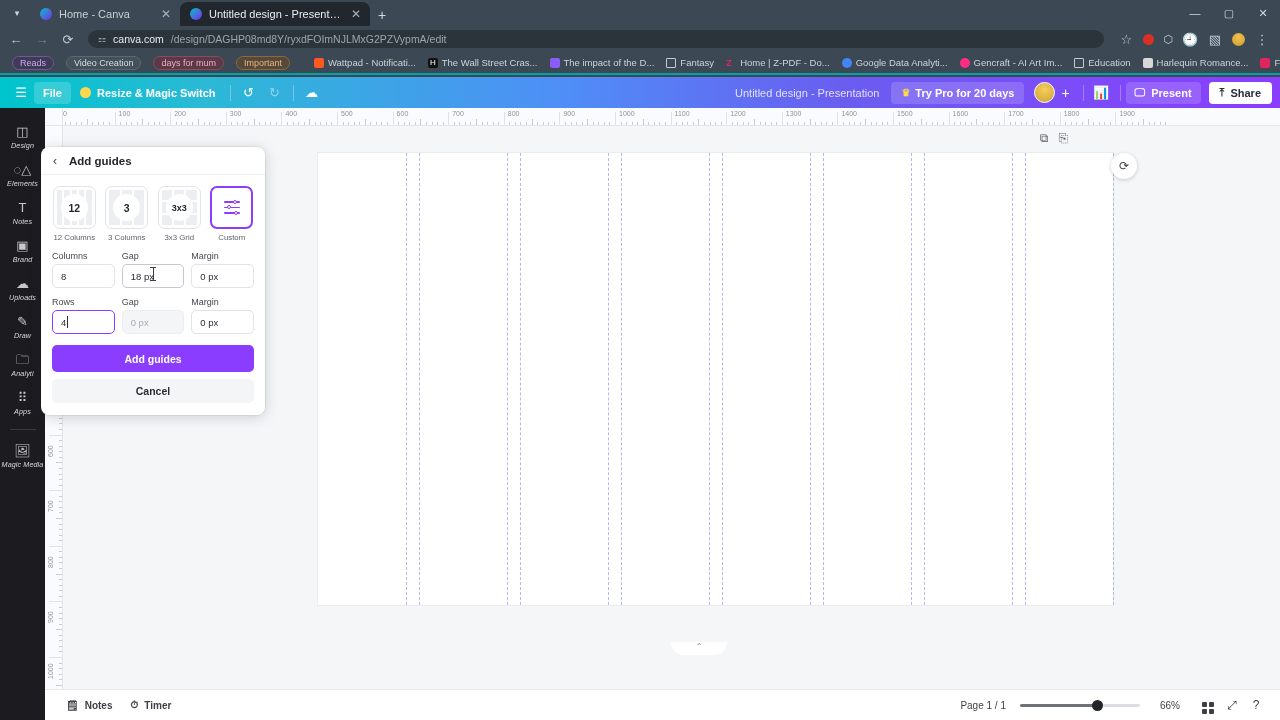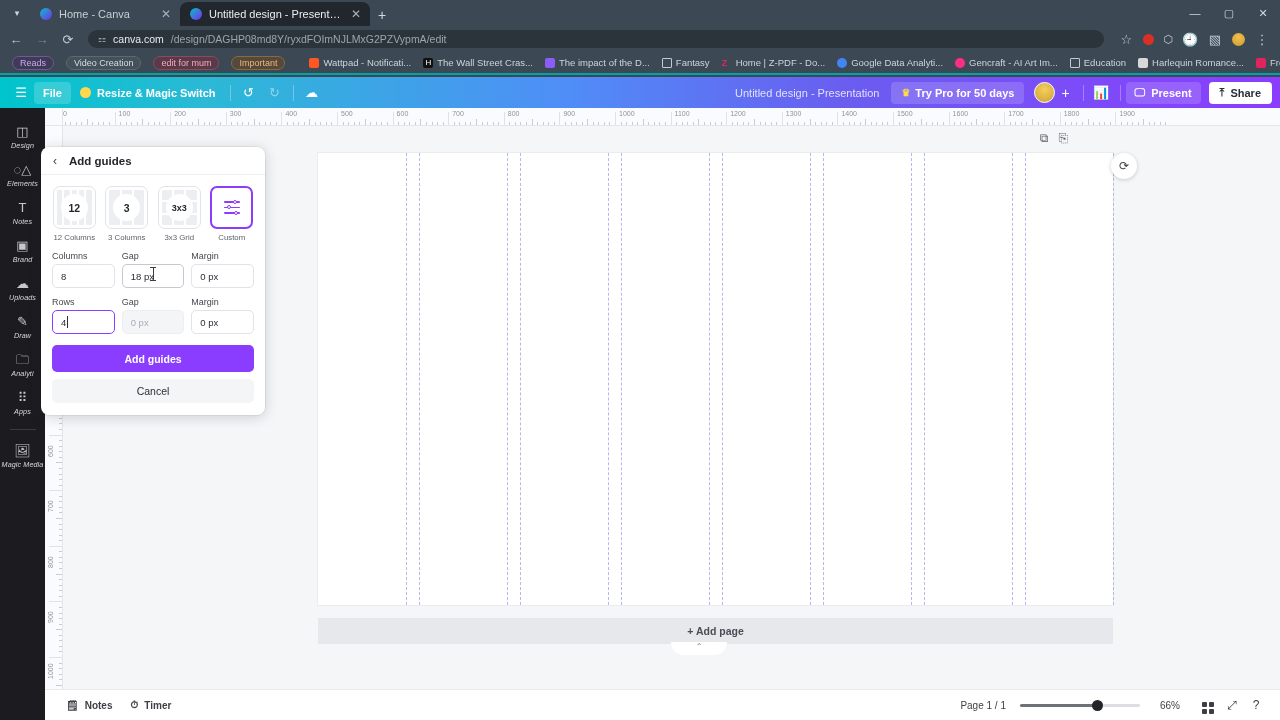--- a/index.html
+++ b/index.html
@@ -287,21 +287,21 @@
   .ibeam:before { top: 0; }
   .ibeam:after { bottom: 0; }
 
   .btn-primary {
     margin-top: 11px; height: 27px; border-radius: 5px; background: #8b3dff; color: #fff;
     font-size: 10.5px; font-weight: bold;
     display: flex; align-items: center; justify-content: center;
   }
   .btn-ghost {
     margin-top: 7px; height: 24px; border-radius: 5px; background: #f4f5f7; color: #2c2e33;
-    font-size: 10.5px; font-weight: normal;
+    font-size: 10.5px; font-weight: bold;
     display: flex; align-items: center; justify-content: center;
   }
 
   
   .statusbar {
     position: absolute; left: 45px; right: 0; bottom: 0; height: 31px;
     background: #fff; border-top: 1px solid #e9eaee;
     display: flex; align-items: center; padding: 0 12px; font-size: 10px; color: #3d3f44;
   }
   .sb-item { display: flex; align-items: center; gap: 6px; padding: 0 9px; font-weight: bold; }
@@ -373,21 +373,21 @@
   </div>
 
   <div class="bookmarks">
     <div class="bm">
         <span class="pill reads">Reads</span>
       </div>
     <div class="bm">
         <span class="pill video">Video Creation</span>
       </div>
     <div class="bm">
-        <span class="pill music">edit for mum</span>
+        <span class="pill music">days for mum</span>
       </div>
     <div class="bm">
         <span class="pill important">Important</span>
       </div>
     <div class="bmsep"></div>
     <div class="bm">
         <span class="bmico" style="background:#ff5722"></span>
         <span>Wattpad - Notificati...</span>
       </div>
     <div class="bm">
@@ -442,21 +442,21 @@
       </div>
       <div class="ct-div"></div>
       <div class="ct-ico">↺</div>
       <div class="ct-ico dim">↻</div>
       <div class="ct-div"></div>
       <div class="ct-ico">☁</div>
       <div class="ct-spacer"></div>
       <div class="ct-title">Untitled design - Presentation</div>
       <div class="ct-pro">
         <span class="crown">♛</span>
-        <span>Try Pro for 50 days</span>
+        <span>Try Pro for 20 days</span>
       </div>
       <div class="ct-avatar"></div>
       <div class="ct-plus">+</div>
       <div class="ct-div"></div>
       <div class="ct-ico">📊</div>
       <div class="ct-div"></div>
       <div class="ct-present">
         <span>🖵</span>
         <span>Present</span>
       </div>
@@ -824,21 +824,20 @@
               <div class="guide-v" style="left: 505.156px;"></div>
               <div class="guide-v" style="left: 592.938px;"></div>
               <div class="guide-v" style="left: 606.188px;"></div>
               <div class="guide-v" style="left: 693.969px;"></div>
               <div class="guide-v" style="left: 707.219px;"></div>
               <div class="guide-v" style="left: 795px;"></div>
             </div>
 
           <div class="animate-btn">⟳</div>
 
-          <div class="addpage">+ Add page</div>
 
           <div class="bottom-hump">
             <span>⌃</span>
           </div>
 
           <div class="float-widget">
             <div class="kbd"></div>
 
             <div class="circ">✦</div>
           </div>

